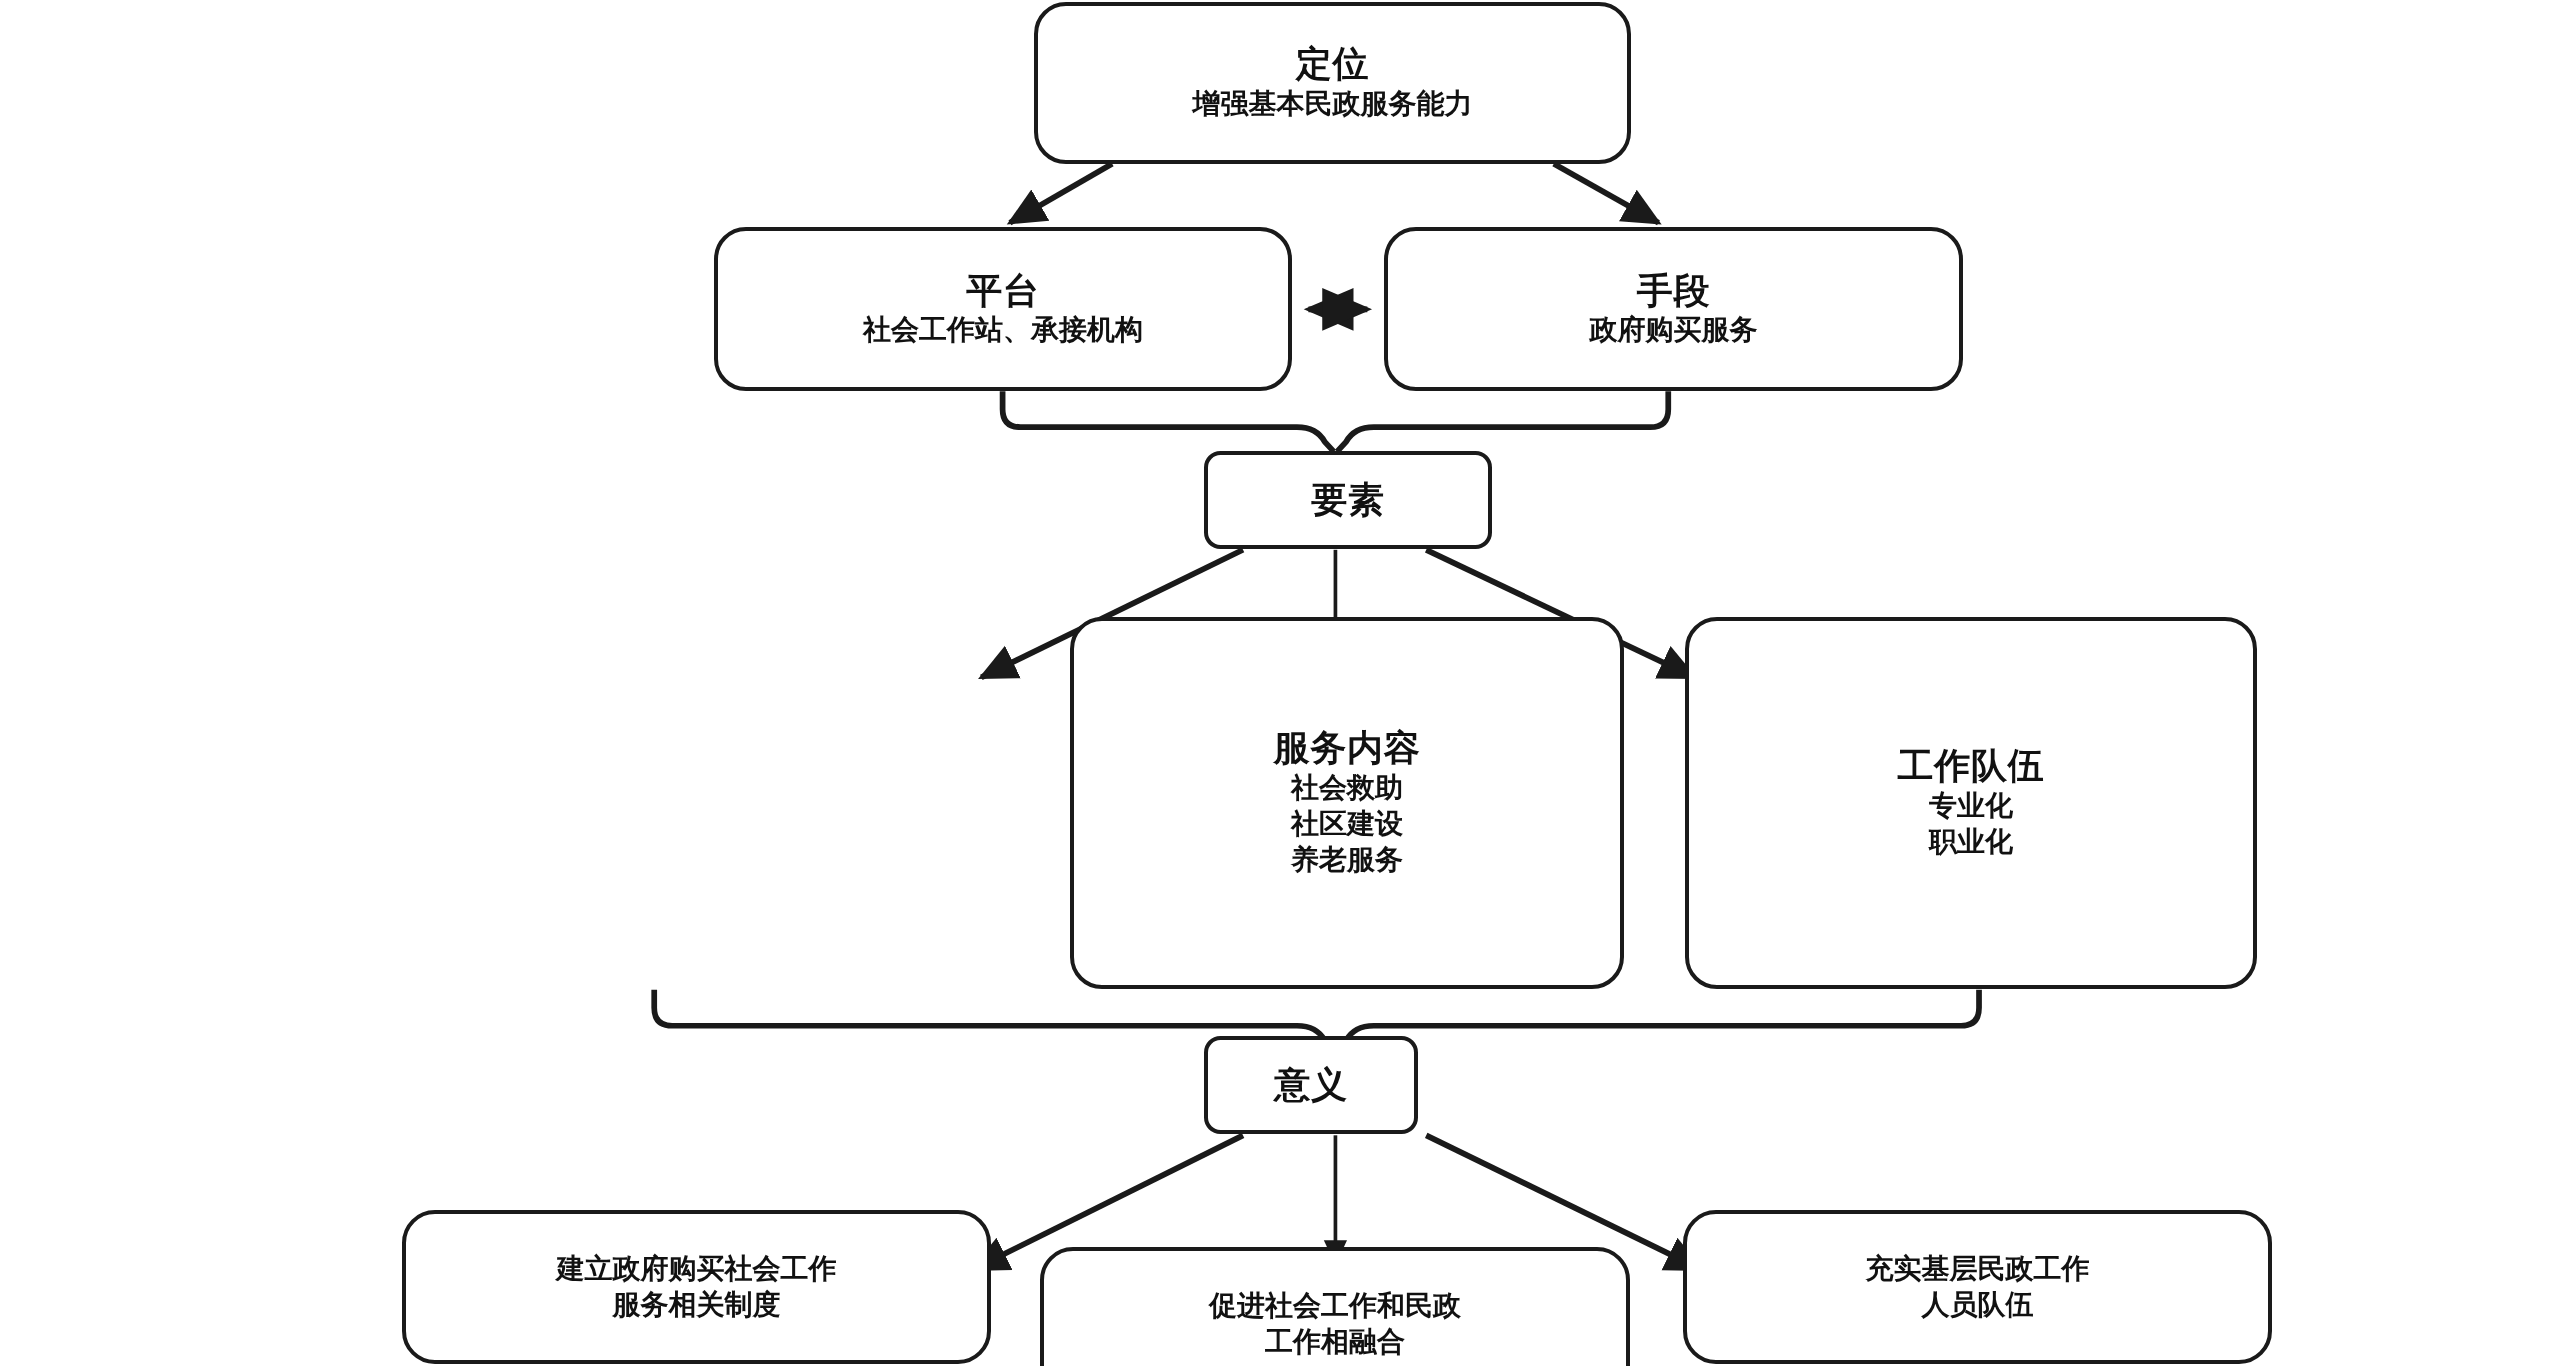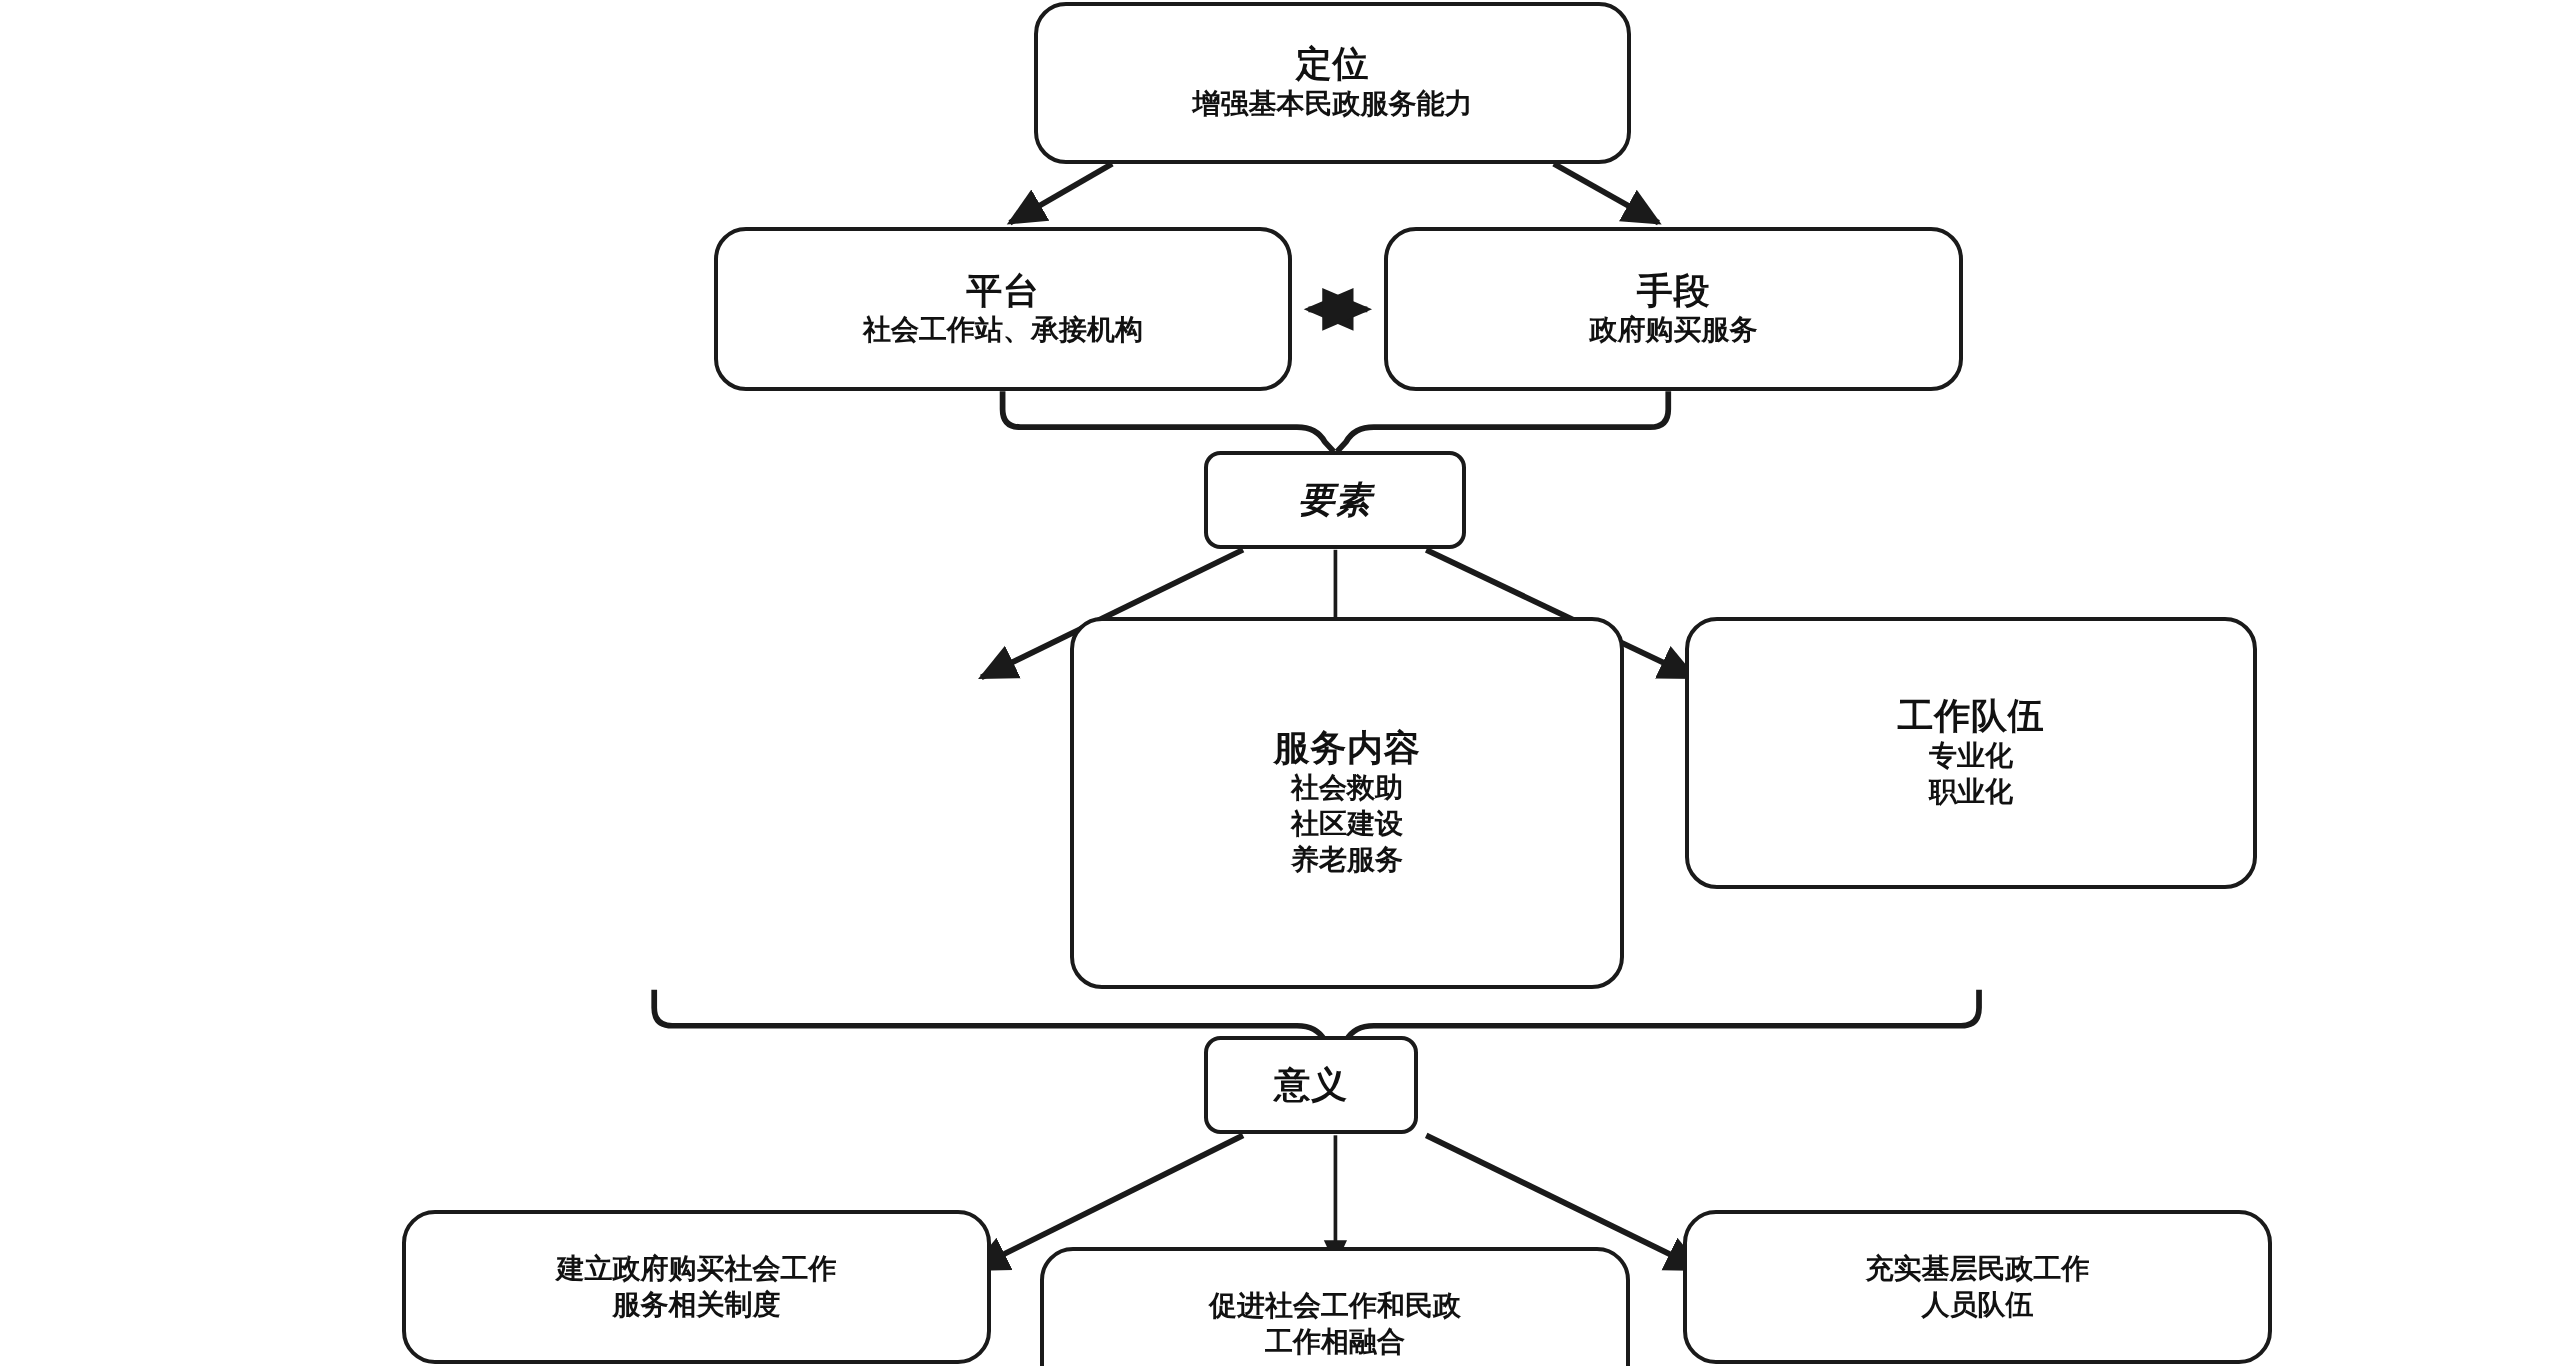--- a/index.html
+++ b/index.html
@@ -82,35 +82,35 @@
   <div class="node card" style="left:714px;top:227px;width:578px;height:164px;">
     <div class="ttl">平台</div>
     <div class="ln">社会工作站、承接机构</div>
   </div>
 
   <div class="node card" style="left:1384px;top:227px;width:579px;height:164px;">
     <div class="ttl">手段</div>
     <div class="ln">政府购买服务</div>
   </div>
 
-  <div class="node pill" style="left:1204px;top:451px;width:262px;height:98px;font-style:italic;">
+  <div class="node pill" style="left:1204px;top:451px;width:288px;height:98px;">
     <div class="ttl">要素</div>
   </div>
 
 
   <div class="node card" style="left:1070px;top:617px;width:554px;height:372px;">
     <div class="ttl">服务内容</div>
     <div class="body">
       <div class="ln">社会救助</div>
       <div class="ln">社区建设</div>
       <div class="ln">养老服务</div>
     </div>
   </div>
 
-  <div class="node card" style="left:1685px;top:617px;width:572px;height:272px;">
+  <div class="node card" style="left:1685px;top:617px;width:572px;height:372px;">
     <div class="ttl">工作队伍</div>
     <div class="body">
       <div class="ln">专业化</div>
       <div class="ln">职业化</div>
     </div>
   </div>
 
   <div class="node pill" style="left:1204px;top:1036px;width:214px;height:98px;">
     <div class="ttl">意义</div>
   </div>

